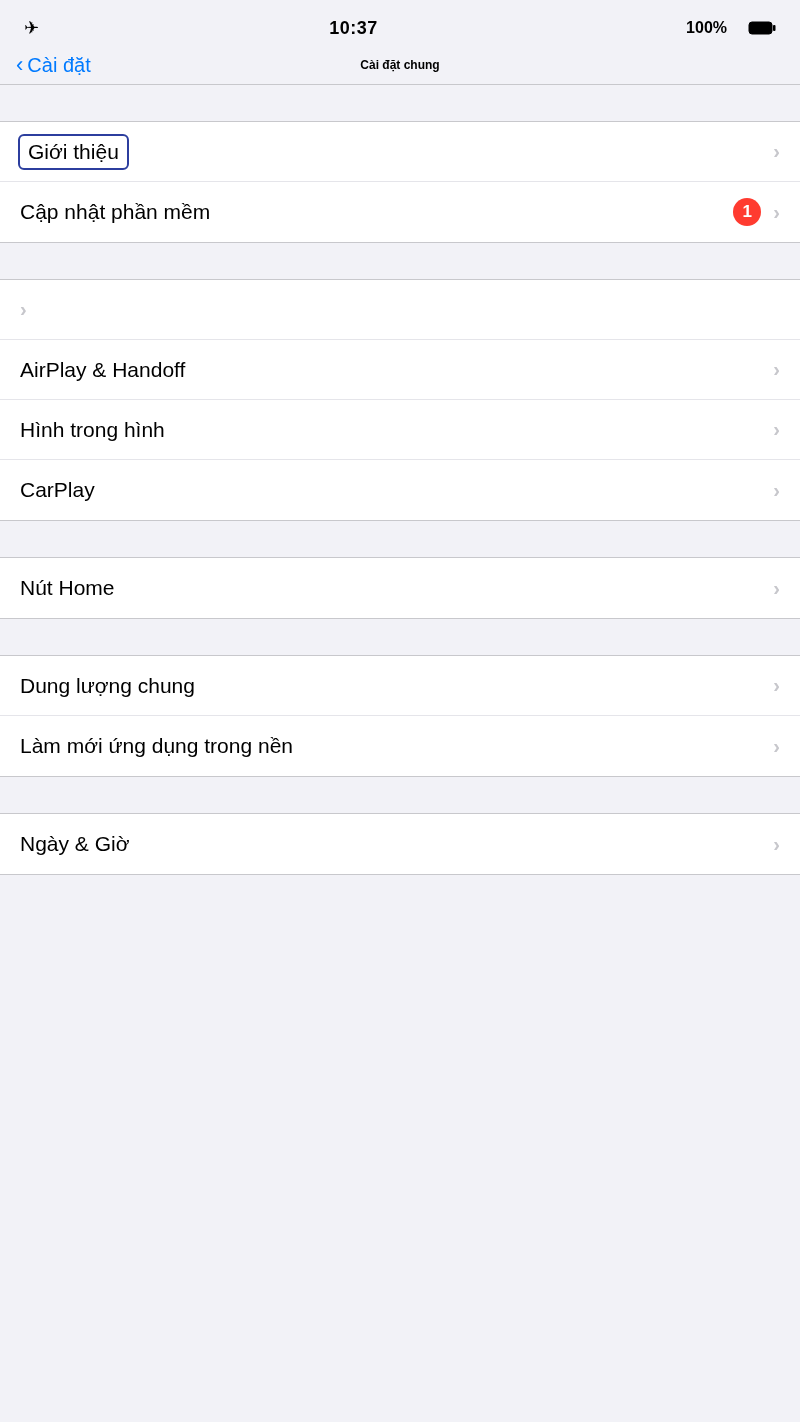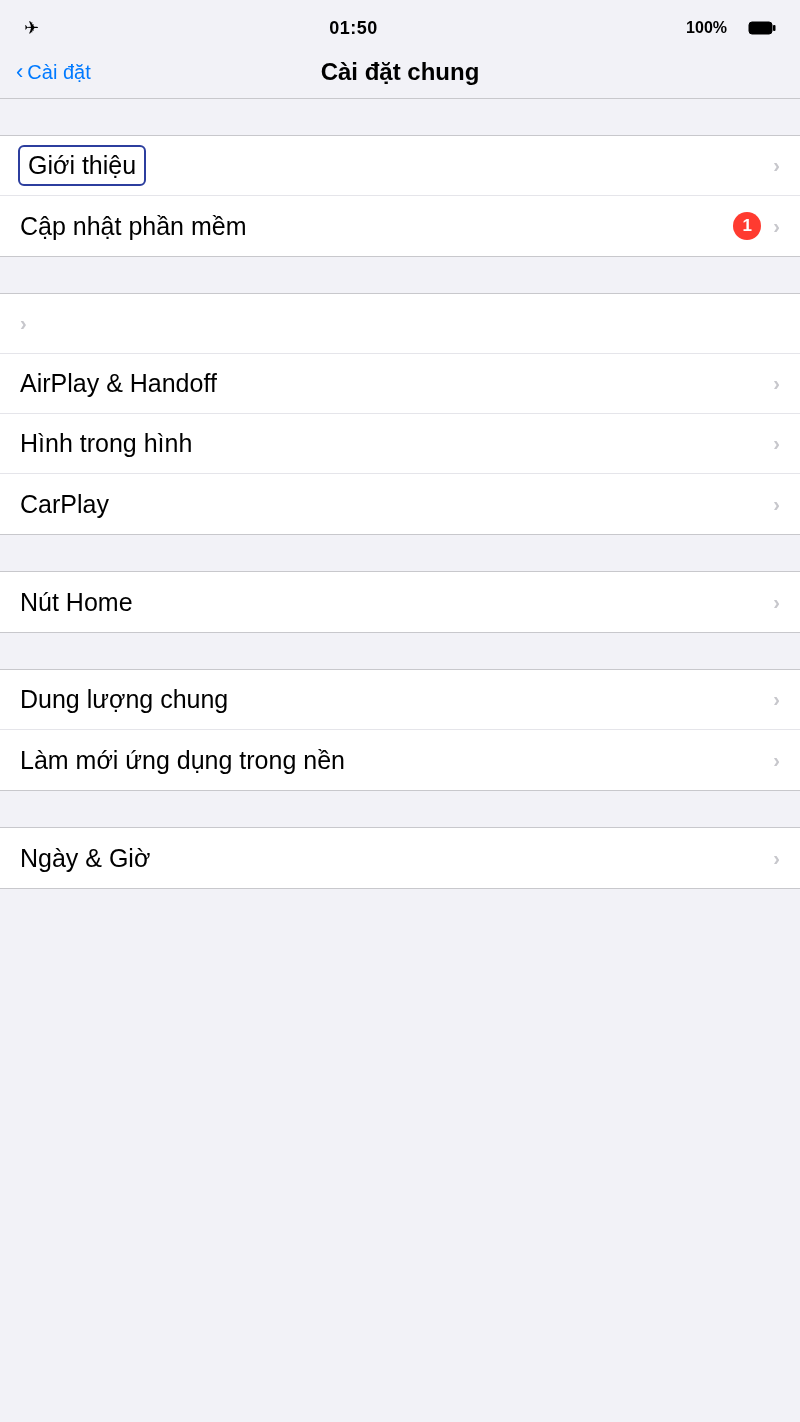--- a/index.html
+++ b/index.html
@@ -80,21 +80,21 @@
       color: #007aff;
     }
 
     .nav-back-text {
       font-size: 20px;
       color: #007aff;
       text-align: center;
     }
 
     .nav-title {
-      font-size: 24px;
+      font-size: 12px;
       font-weight: 700;
       color: #000;
     }
 
     
     .section-spacer {
       height: 36px;
       background-color: #f2f2f7;
     }
 
@@ -121,21 +121,21 @@
       border-bottom: none;
     }
 
     .settings-item-left {
       display: flex;
       align-items: center;
       flex: 1;
     }
 
     .settings-item-label {
-      font-size: 25px;
+      font-size: 21px;
       color: #000;
     }
 
     .settings-item-label.highlighted {
       outline: 2px solid #2c3e9e;
       padding: 4px 8px;
       border-radius: 4px;
     }
 
     .settings-item-right {
@@ -161,21 +161,21 @@
       color: #c7c7cc;
       font-size: 20px;
       font-weight: 600;
     }
   </style>
 </head>
 <body>
 
 <div class="status-bar">
   <div class="status-bar-left">✈</div>
-  <div class="status-bar-time">01:50</div>
+  <div class="status-bar-time">10:37</div>
   <div class="status-bar-right">
     <span>100%</span>
     <span class="battery-icon">
       <svg width="28" height="14" viewBox="0 0 28 14" fill="none">
         <rect x="1" y="1" width="23" height="12" rx="3" fill="#000" stroke="#000" stroke-width="1"></rect>
         <rect x="25" y="4" width="2.5" height="6" rx="1" fill="#000"></rect>
       </svg>
     </span>
   </div>
 </div>

